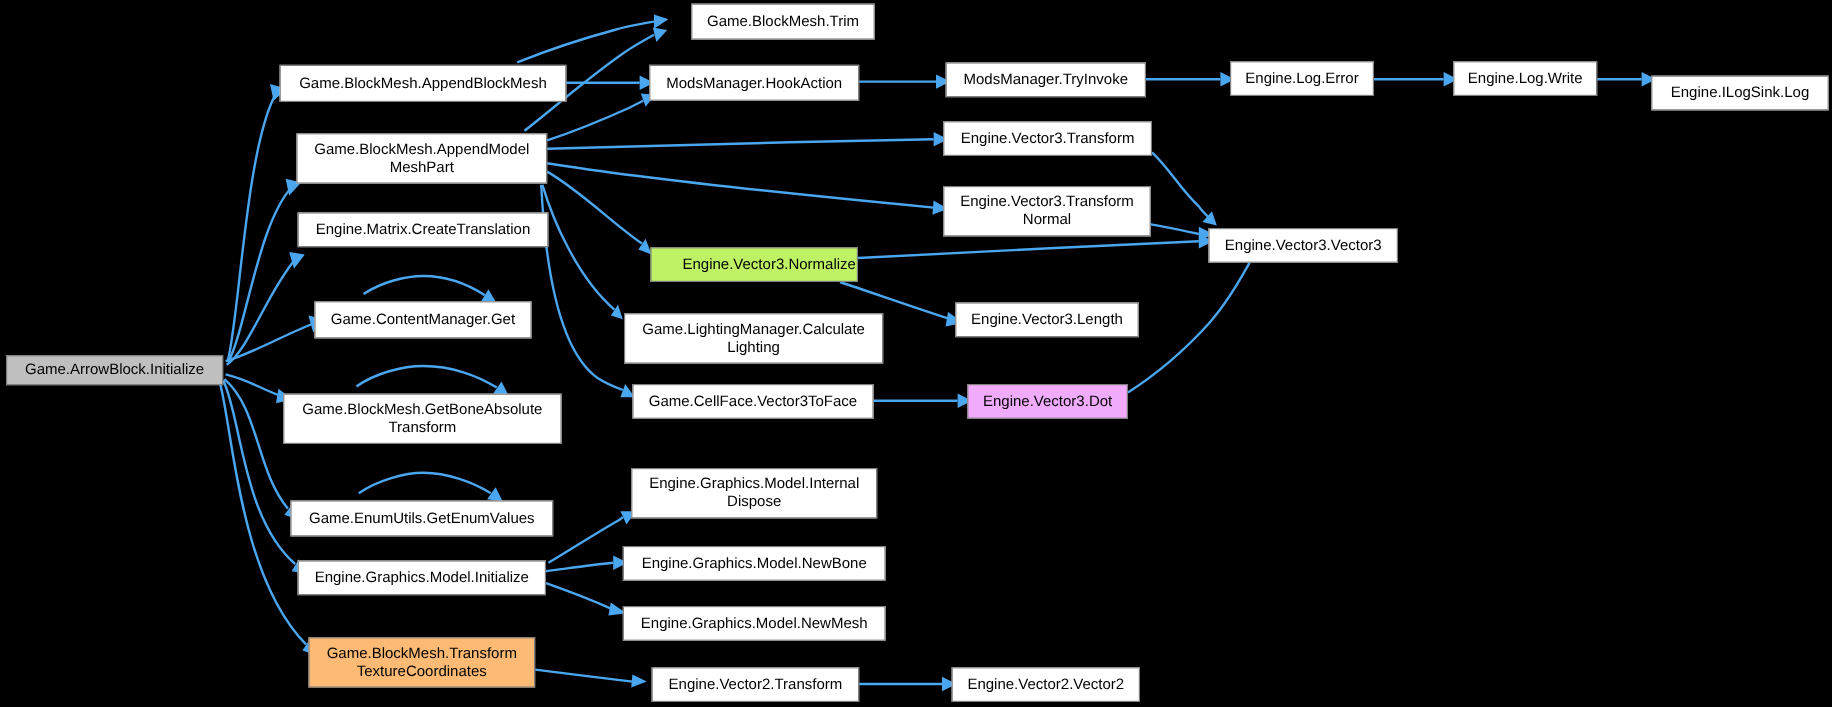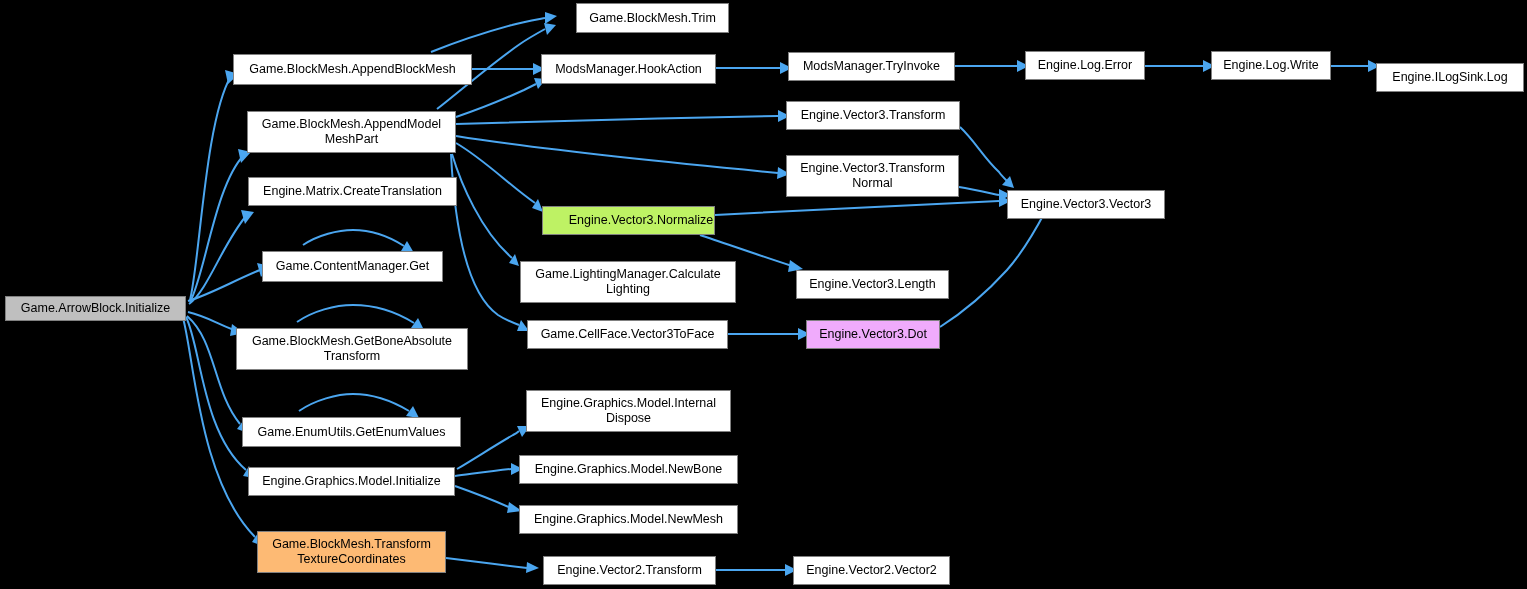--- a/index.html
+++ b/index.html
@@ -219,21 +219,21 @@
       <div class="node-box" style="left: 527px; top: 320px; width: 201px; height: 29px; background: rgb(255, 255, 255); border-color: rgb(128, 128, 128);">Game.CellFace.Vector3ToFace</div>
       <div class="node-box" style="left: 526px; top: 390px; width: 205px; height: 42px; background: rgb(255, 255, 255); border-color: rgb(128, 128, 128);">Engine.Graphics.Model.Internal
 Dispose</div>
       <div class="node-box" style="left: 519px; top: 455px; width: 219px; height: 29px; background: rgb(255, 255, 255); border-color: rgb(128, 128, 128);">Engine.Graphics.Model.NewBone</div>
       <div class="node-box" style="left: 519px; top: 505px; width: 219px; height: 29px; background: rgb(255, 255, 255); border-color: rgb(128, 128, 128);">Engine.Graphics.Model.NewMesh</div>
       <div class="node-box" style="left: 543px; top: 556px; width: 173px; height: 29px; background: rgb(255, 255, 255); border-color: rgb(128, 128, 128);">Engine.Vector2.Transform</div>
       <div class="node-box" style="left: 788px; top: 52px; width: 167px; height: 29px; background: rgb(255, 255, 255); border-color: rgb(128, 128, 128);">ModsManager.TryInvoke</div>
       <div class="node-box" style="left: 786px; top: 101px; width: 174px; height: 29px; background: rgb(255, 255, 255); border-color: rgb(128, 128, 128);">Engine.Vector3.Transform</div>
       <div class="node-box" style="left: 786px; top: 155px; width: 173px; height: 42px; background: rgb(255, 255, 255); border-color: rgb(128, 128, 128);">Engine.Vector3.Transform
 Normal</div>
-      <div class="node-box" style="left: 796px; top: 270px; width: 153px; height: 29px; background: rgb(255, 255, 255); border-color: rgb(128, 128, 128);">Engine.Vector3.Length</div>
+      <div class="node-box" style="left: 796px; top: 252px; width: 153px; height: 29px; background: rgb(255, 255, 255); border-color: rgb(128, 128, 128);">Engine.Vector3.Length</div>
       <div class="node-box" style="left: 806px; top: 320px; width: 134px; height: 29px; background: #f0abfc; border-color: rgb(128, 128, 128);">Engine.Vector3.Dot</div>
       <div class="node-box" style="left: 793px; top: 556px; width: 157px; height: 29px; background: rgb(255, 255, 255); border-color: rgb(128, 128, 128);">Engine.Vector2.Vector2</div>
       <div class="node-box" style="left: 1007px; top: 190px; width: 158px; height: 29px; background: rgb(255, 255, 255); border-color: rgb(128, 128, 128);">Engine.Vector3.Vector3</div>
       <div class="node-box" style="left: 1025px; top: 51px; width: 120px; height: 29px; background: rgb(255, 255, 255); border-color: rgb(128, 128, 128);">Engine.Log.Error</div>
       <div class="node-box" style="left: 1211px; top: 51px; width: 120px; height: 29px; background: rgb(255, 255, 255); border-color: rgb(128, 128, 128);">Engine.Log.Write</div>
       <div class="node-box" style="left: 1376px; top: 51px; width: 148px; height: 29px; background: rgb(255, 255, 255); border-color: rgb(128, 128, 128); margin-top: 12px;">Engine.ILogSink.Log</div>
     </div>
 </div>
 
 </body></html>

